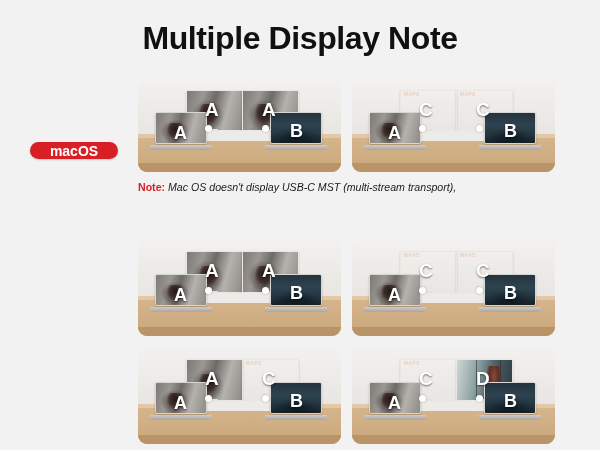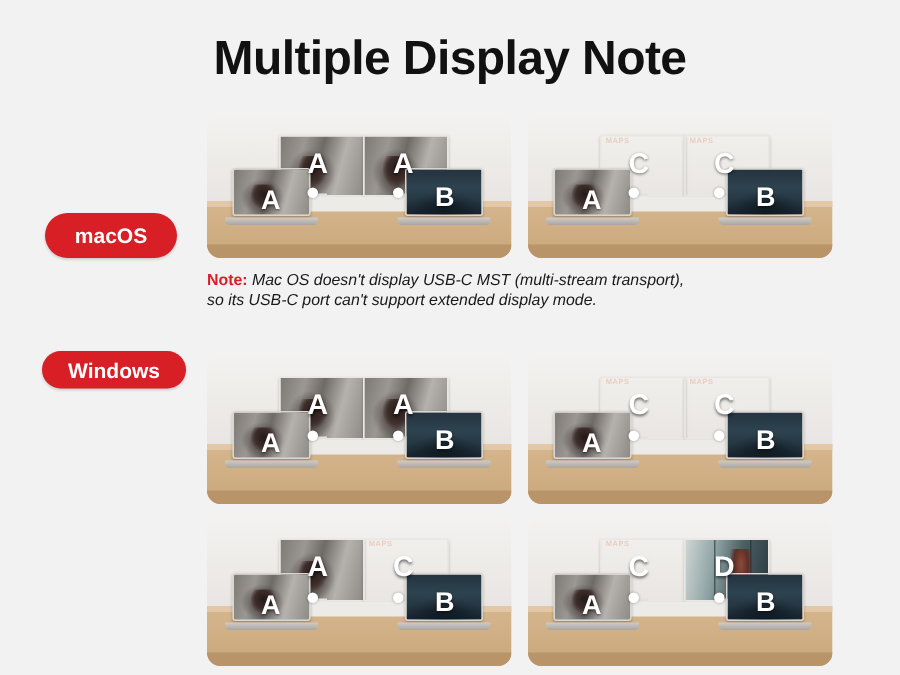--- a/index.html
+++ b/index.html
@@ -21,21 +21,21 @@
 
   
   .badge{
     position:absolute;
     background:#d81f26;color:#fff;
     border-radius:999px;
     font-size:14px;font-weight:bold;
     display:flex;align-items:center;justify-content:center;
     box-shadow:0 1px 2px rgba(0,0,0,.18);
   }
-  .badge-macos{left:30px;top:142px;width:88px;height:30px;}
+  .badge-macos{left:30px;top:142px;width:88px;height:17px;}
   .badge-windows{left:28px;top:234px;width:96px;height:25px;}
 
   
   .note{
     position:absolute;left:138px;top:181px;width:420px;
     font-size:10.6px;line-height:13.4px;
     font-style:italic;color:#1a1a1a;
   }
   .note b{color:#d81f26;font-style:normal;font-weight:bold;}
 
@@ -222,26 +222,22 @@
 
     <div class="lbl lbl-mon" style="left:67px;top:24px;">C</div>
     <div class="lbl lbl-mon" style="left:124px;top:24px;">C</div>
     <div class="lbl lbl-lap" style="left:36px;top:48px;">A</div>
     <div class="lbl lbl-lap" style="left:152px;top:46px;">B</div>
   </div>
 
   <div class="note">
     <b>Note:</b>
     <span>Mac OS doesn't display USB-C MST (multi-stream transport),</span><br>
-    <span>so its USB-C port can't support extended display mode.</span>
-  </div>
-
-  <div class="badge badge-windows">
-    <span>Windows</span>
-  </div>
+  </div>
+
 
   <div class="panel p-win-1">
     <div class="wall"></div>
     <div class="desk">
         <div class="desk-edge"></div>
       </div>
 
     <div class="mon" style="left:48px;top:15px;width:55px;height:40px;">
       <div class="sc sc-photo"></div>
     </div>

